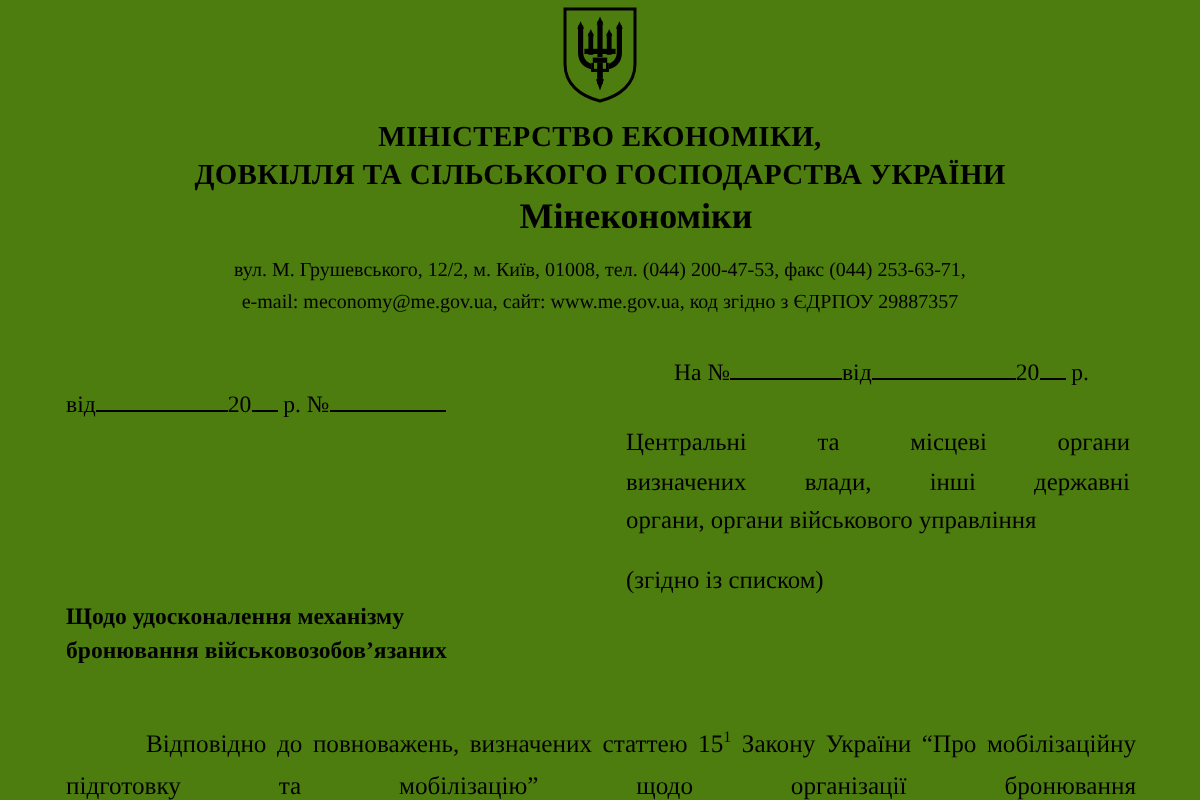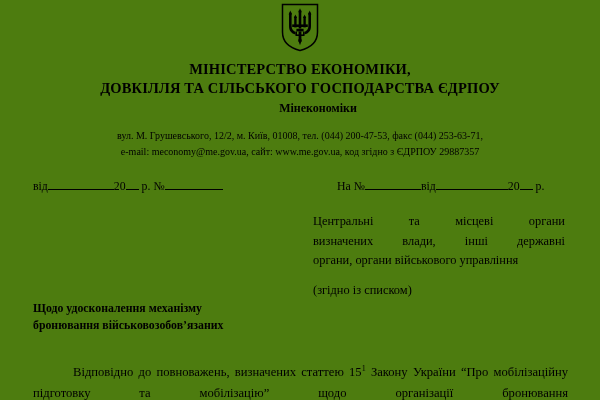--- a/index.html
+++ b/index.html
@@ -46,21 +46,21 @@
     text-align: center;
   }
   .ministry-line {
     font-size: 14.5px;
     font-weight: bold;
     letter-spacing: 0.15px;
     line-height: 19px;
     white-space: nowrap;
   }
   .ministry-short {
-    font-size: 12px;
+    font-size: 18px;
     font-weight: bold;
     line-height: 18px;
     margin-top: 1px;
     padding-left: 36px;
   }
 
   
   .contacts {
     position: absolute;
     top: 128px;
@@ -79,21 +79,21 @@
     position: absolute;
     top: 178px;
     left: 0;
     width: 600px;
     height: 20px;
     font-size: 11.8px;
   }
   .ref-left {
     position: absolute;
     left: 33px;
-    top: 0;
+    top: 16px;
     white-space: nowrap;
   }
   .ref-right {
     position: absolute;
     left: 337px;
     top: 0;
     white-space: nowrap;
     text-align: center;
   }
   .rule {
@@ -197,21 +197,21 @@
           <path d="M15.6 29.4 L17.0 29.4 L17.0 33.6 L15.6 33.6 Z"></path>
           <path d="M23.0 29.4 L24.4 29.4 L24.4 33.6 L23.0 33.6 Z"></path>
           <path d="M15.6 32.4 L24.4 32.4 L24.4 34.0 L15.6 34.0 Z"></path>
         </g>
       </svg>
     </span>
   </div>
 
   <div class="title-block">
     <div class="ministry-line">МІНІСТЕРСТВО ЕКОНОМІКИ,</div>
-    <div class="ministry-line">ДОВКІЛЛЯ ТА СІЛЬСЬКОГО ГОСПОДАРСТВА ЄДРПОУ</div>
+    <div class="ministry-line">ДОВКІЛЛЯ ТА СІЛЬСЬКОГО ГОСПОДАРСТВА УКРАЇНИ</div>
     <div class="ministry-short">Мінекономіки</div>
   </div>
 
   <div class="contacts">
     <div class="contact-line">вул. М. Грушевського, 12/2, м. Київ, 01008, тел. (044) 200-47-53, факс (044) 253-63-71,</div>
     <div class="contact-line">e-mail: meconomy@me.gov.ua, сайт: www.me.gov.ua, код згідно з ЄДРПОУ 29887357</div>
   </div>
 
   <div class="refrow">
     <div class="ref-left">

